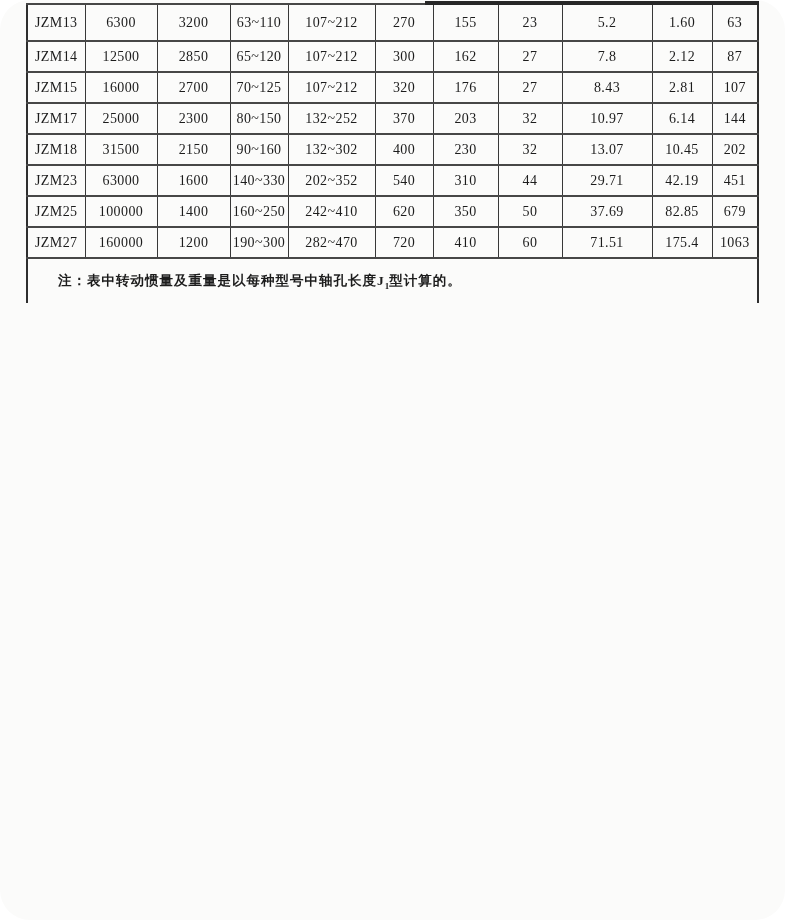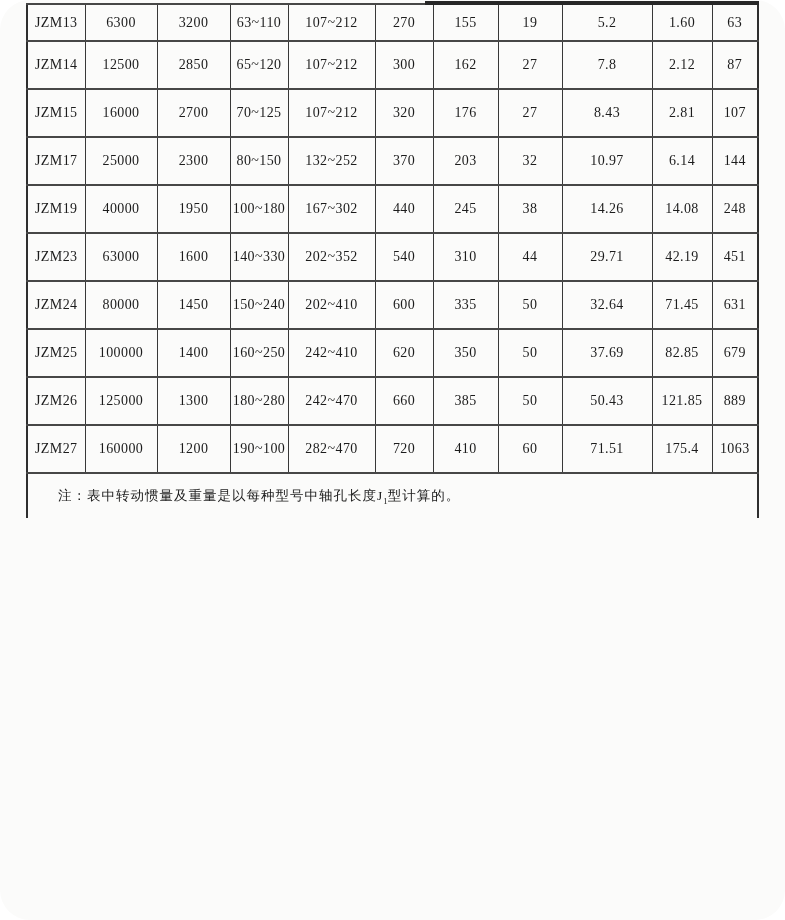--- a/index.html
+++ b/index.html
@@ -29,41 +29,42 @@
     border-color:#474747 #383838;
     border-width:2px 1px;
     text-align:center;
     vertical-align:middle;
     font-size:14px;
     letter-spacing:0.4px;
     padding:0 1px;
     overflow:hidden;
     white-space:nowrap;
   }
-  table.spec tr{height:48px;}
+  table.spec tr{height:31px;}
   table.spec tr:first-child{height:37px;}
   
   .top-artifact{
     position:absolute;
     left:399px;top:-2px;
     width:334px;height:4px;
     background:#272727;
     z-index:2;
   }
   .note-area{
     border-left:2px solid #2f2f2f;
     border-right:2px solid #2f2f2f;
     height:44px;
     box-sizing:border-box;
     padding:13px 0 0 30px;
   }
   .note{
     margin:0;
     font-size:13.5px;
     letter-spacing:1px;
+    font-weight:bold;
   }
   .note sub{
     font-size:9px;
     letter-spacing:0;
   }
 </style>
 </head>
 <body>
 
 <div class="page">
@@ -85,21 +86,21 @@
       </colgroup>
       <tbody>
           <tr>
             <td>JZM13</td>
             <td>6300</td>
             <td>3200</td>
             <td>63~110</td>
             <td>107~212</td>
             <td>270</td>
             <td>155</td>
-            <td>19</td>
+            <td>23</td>
             <td>5.2</td>
             <td>1.60</td>
             <td>63</td>
           </tr>
           <tr>
             <td>JZM14</td>
             <td>12500</td>
             <td>2850</td>
             <td>65~120</td>
             <td>107~212</td>
@@ -130,89 +131,63 @@
             <td>80~150</td>
             <td>132~252</td>
             <td>370</td>
             <td>203</td>
             <td>32</td>
             <td>10.97</td>
             <td>6.14</td>
             <td>144</td>
           </tr>
           <tr>
-            <td>JZM19</td>
-            <td>40000</td>
-            <td>1950</td>
-            <td>100~180</td>
-            <td>167~302</td>
-            <td>440</td>
-            <td>245</td>
-            <td>38</td>
-            <td>14.26</td>
-            <td>14.08</td>
-            <td>248</td>
+            <td>JZM18</td>
+            <td>31500</td>
+            <td>2150</td>
+            <td>90~160</td>
+            <td>132~302</td>
+            <td>400</td>
+            <td>230</td>
+            <td>32</td>
+            <td>13.07</td>
+            <td>10.45</td>
+            <td>202</td>
           </tr>
           <tr>
             <td>JZM23</td>
             <td>63000</td>
             <td>1600</td>
             <td>140~330</td>
             <td>202~352</td>
             <td>540</td>
             <td>310</td>
             <td>44</td>
             <td>29.71</td>
             <td>42.19</td>
             <td>451</td>
           </tr>
           <tr>
-            <td>JZM24</td>
-            <td>80000</td>
-            <td>1450</td>
-            <td>150~240</td>
-            <td>202~410</td>
-            <td>600</td>
-            <td>335</td>
-            <td>50</td>
-            <td>32.64</td>
-            <td>71.45</td>
-            <td>631</td>
-          </tr>
-          <tr>
             <td>JZM25</td>
             <td>100000</td>
             <td>1400</td>
             <td>160~250</td>
             <td>242~410</td>
             <td>620</td>
             <td>350</td>
             <td>50</td>
             <td>37.69</td>
             <td>82.85</td>
             <td>679</td>
           </tr>
           <tr>
-            <td>JZM26</td>
-            <td>125000</td>
-            <td>1300</td>
-            <td>180~280</td>
-            <td>242~470</td>
-            <td>660</td>
-            <td>385</td>
-            <td>50</td>
-            <td>50.43</td>
-            <td>121.85</td>
-            <td>889</td>
-          </tr>
-          <tr>
             <td>JZM27</td>
             <td>160000</td>
             <td>1200</td>
-            <td>190~100</td>
+            <td>190~300</td>
             <td>282~470</td>
             <td>720</td>
             <td>410</td>
             <td>60</td>
             <td>71.51</td>
             <td>175.4</td>
             <td>1063</td>
           </tr>
         </tbody>
     </table>

